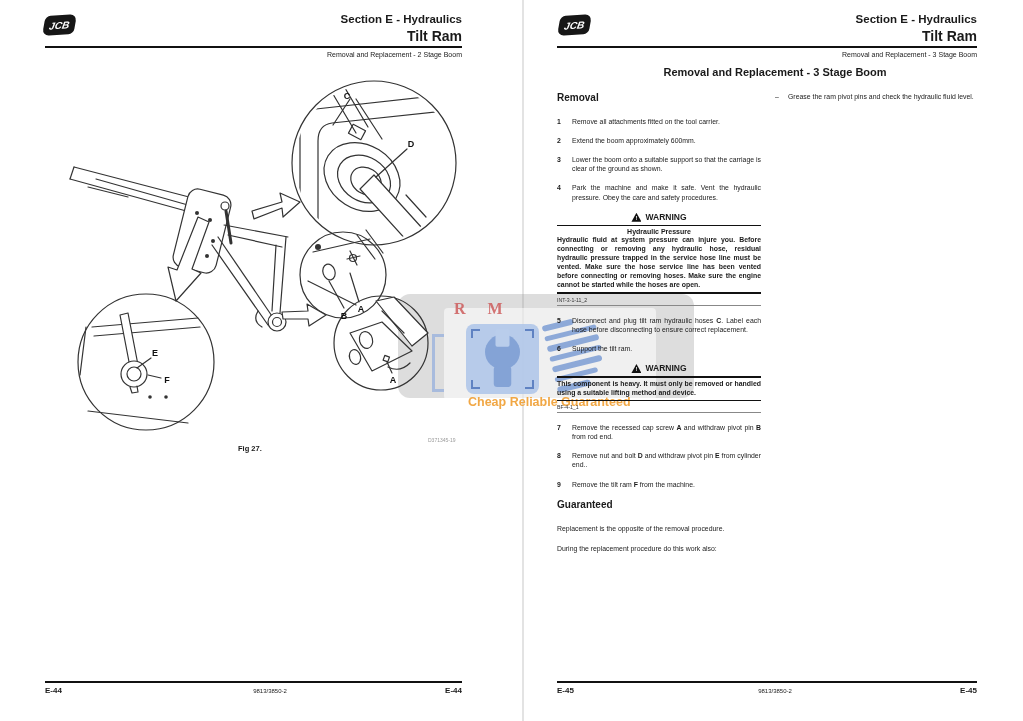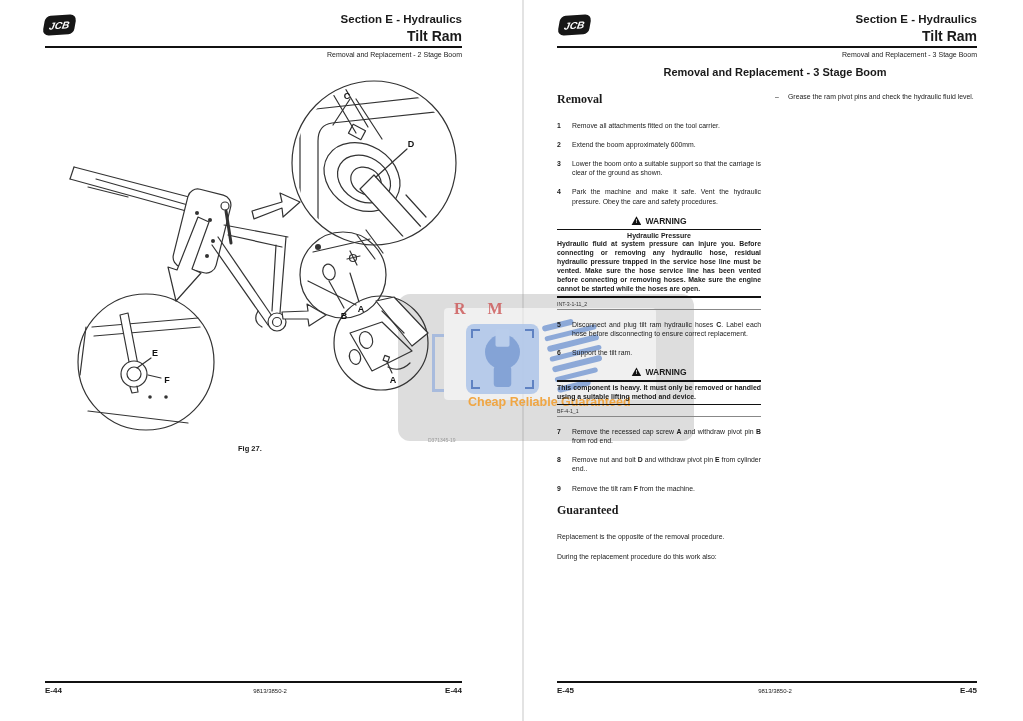--- a/index.html
+++ b/index.html
@@ -35,46 +35,46 @@
   .ftr{position:absolute;font-size:8px;font-weight:bold;top:686px;}
   #left-page .ftr-left{left:15px;}  #right-page .ftr-left{left:12px;}
   #left-page .ftr-right{right:48px;} #right-page .ftr-right{right:28px;}
   .ftr-center{left:0;width:100%;text-align:center;font-weight:normal;font-size:6px;top:688px;position:absolute;}
 
   
   .page-title{position:absolute;top:66px;left:0;width:100%;text-align:center;
               font-size:11px;font-weight:bold;}
   .col-left{position:absolute;left:12px;top:92px;width:204px;}
   .col-right{position:absolute;left:230px;top:92px;width:204px;}
-  .h-section{font-size:12px;font-weight:bold;margin:0 0 14px 0;font-family:Liberation Serif, serif;}
+  .h-section{font-size:10px;font-weight:bold;margin:0 0 14px 0;}
   .h-replace{margin-top:8px;}
   .step{display:flex;margin-bottom:10px;font-size:6.9px;line-height:1.32;}
   .step-num{font-weight:bold;width:15px;flex:none;}
   .step-text{flex:1;text-align:justify;}
   .warning{margin:8px 0 10px 0;}
-  .warn-head{display:flex;justify-content:center;align-items:center;gap:4px;
+  .warn-head{display:flex;justify-content:center;align-items:flex-end;gap:4px;
              font-weight:bold;font-size:8.5px;margin-bottom:3px;}
   .warn-tri{width:10px;height:9px;background:#111;color:#fff;
             clip-path:polygon(50% 0,100% 100%,0 100%);
             font-size:5.5px;line-height:11px;text-align:center;font-weight:bold;flex:none;}
   .warn-rule{height:1.6px;background:#111;margin:2px 0;}
   .warn-sub{text-align:center;font-weight:bold;font-size:7px;margin:1px 0;}
   .warn-body{font-weight:bold;font-size:6.9px;line-height:1.3;text-align:justify;margin:1px 0 2px;}
   .warn-code{font-size:5.2px;color:#333;border-bottom:1px solid #888;padding:1px 0 2px;}
   .para{font-size:6.9px;margin:0 0 11px 0;line-height:1.32;}
   .dash-item{display:flex;gap:5px;font-size:6.9px;line-height:1.32;}
   .dash{width:8px;flex:none;}
 
   
   .figure-svg{position:absolute;left:0;top:75px;width:480px;height:400px;}
   .fig-caption{position:absolute;left:208px;top:444px;font-size:7.5px;font-weight:bold;}
   .fig-code{position:absolute;left:398px;top:437px;font-size:5px;color:#9a9a9a;}
 
   
-  #watermark{position:absolute;left:398px;top:294px;width:296px;height:147px;z-index:1;pointer-events:none;text-decoration:underline;}
+  #watermark{position:absolute;left:398px;top:294px;width:296px;height:104px;z-index:1;pointer-events:none;text-decoration:underline;}
   .wm-outer{position:absolute;inset:0;background:rgba(152,152,152,0.33);border-radius:12px;}
   .wm-inner{position:absolute;left:46px;top:14px;width:212px;height:92px;
             background:rgba(255,255,255,0.55);border-radius:4px;}
   .wm-letters{position:absolute;left:56px;top:6px;font-size:16px;font-weight:bold;
               color:rgba(205,92,92,0.85);letter-spacing:9px;
               font-family:"Liberation Serif", serif;}
   .wm-badge{position:absolute;left:68px;top:30px;width:73px;height:70px;
             background:rgba(178,200,233,0.92);border-radius:8px;}
   .wm-corner{position:absolute;width:7px;height:7px;}
   .wm-corner.tl{left:5px;top:5px;border-left:2.5px solid #5f82c2;border-top:2.5px solid #5f82c2;}

